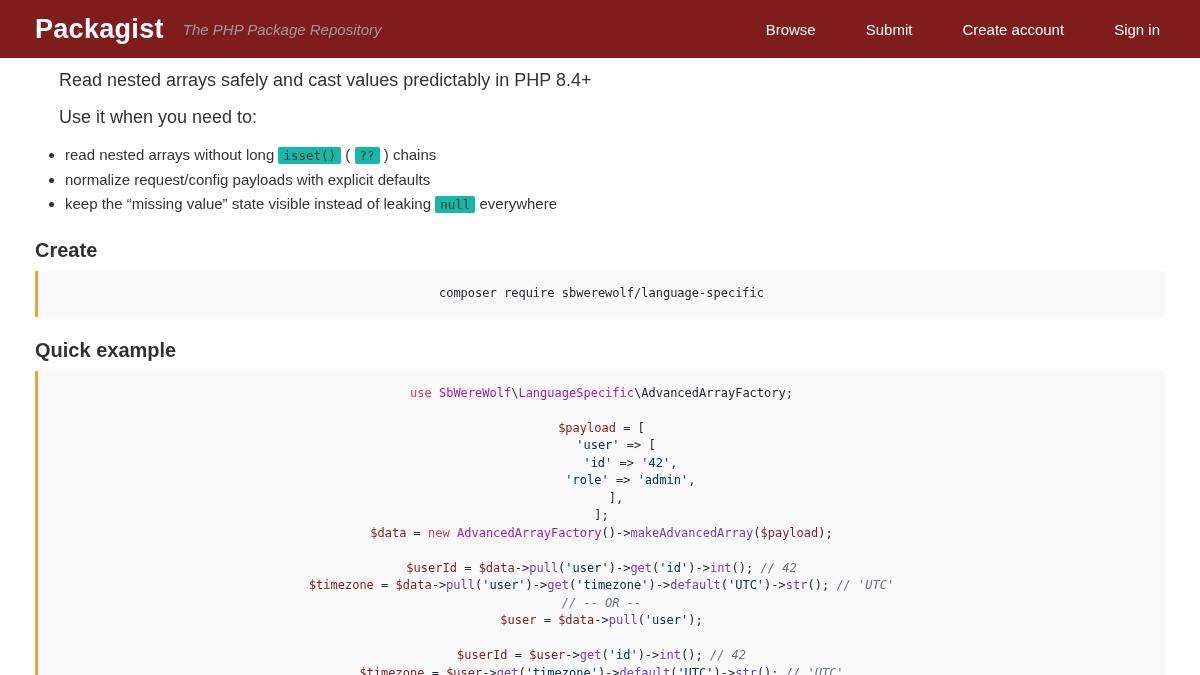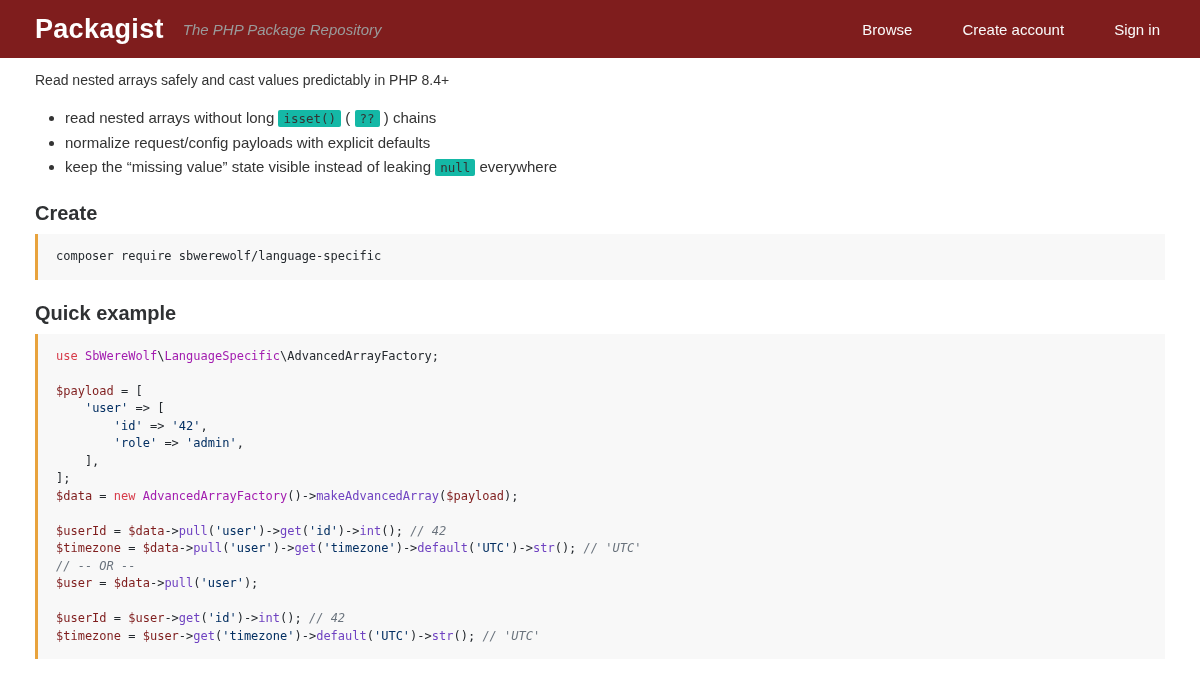--- a/index.html
+++ b/index.html
@@ -9,65 +9,68 @@
   
   .header { height:58px; background:#7f1d1d; display:flex; align-items:center; padding:0 35px; }
   .logo { color:#ffffff; font-size:27px; font-weight:bold; letter-spacing:0.3px; text-decoration:none; cursor:pointer; }
   .tagline { color:#9a9a9a; font-style:italic; font-size:15px; margin-left:19px; }
   .nav { margin-left:auto; display:flex; align-items:center; }
   .nav a { color:#fafafa; text-decoration:none; font-size:15px; padding:9px 25px; cursor:pointer; }
   .nav a:last-child { padding-right:5px; }
 
   
   .content { padding:0 35px; }
-  p.lead { font-size:14px; line-height:19px; margin-top:14px; color:#333333; }
+  p.lead { font-size:18px; line-height:19px; margin-top:14px; color:#333333;margin-left:24px; }
   p.lead.first { margin-top:13px; }
   p.lead + p.lead { margin-top:18px; }
 
   ul.features { margin:16px 0 0 0; padding-left:30px; }
   ul.features li { font-size:15px; line-height:24px; color:#333333; }
 
   code.inline {
     font-family:"DejaVu Sans Mono", monospace; font-size:12.5px;
     background:#14b8a6; color:#333333; padding:1px 5px; border-radius:2px;
   }
 
   h2.section { font-size:20px; font-weight:600; color:#2f3133; margin-top:21px; line-height:24px; }
 
   pre.codeblock {
     margin-top:9px; background:#f8f8f8; border-left:3px solid #e8a33d;
     padding:14px 18px; font-family:"DejaVu Sans Mono", monospace;
     font-size:12px; line-height:17.5px; color:#24292e; white-space:pre;
     overflow:hidden;
+    text-align:center;
   }
   .code-line { min-height:17.5px; }
 
   .tok-pln { color:#24292e; }
   .tok-kw  { color:#d73a49; }
   .tok-cls { color:#a21caf; }
   .tok-fn  { color:#6f42c1; }
   .tok-str { color:#032f62; }
   .tok-var { color:#7f1d1d; }
   .tok-cmt { color:#6a737d; font-style:italic; }
 </style>
 </head>
 <body>
 
 <header class="header">
   <a class="logo">Packagist</a>
   <span class="tagline">The PHP Package Repository</span>
   <nav class="nav">
     <a>Browse</a>
+    <a>Submit</a>
     <a>Create account</a>
     <a>Sign in</a>
   </nav>
 </header>
 
 <main class="content">
   <p class="lead first">Read nested arrays safely and cast values predictably in PHP 8.4+</p>
+  <p class="lead">Use it when you need to:</p>
 
   <ul class="features">
       <li>read nested arrays without long <code class="inline">isset()</code> ( <code class="inline">??</code> ) chains</li>
       <li>normalize request/config payloads with explicit defaults</li>
       <li>keep the “missing value” state visible instead of leaking <code class="inline">null</code> everywhere</li>
     </ul>
 
   <h2 class="section">Create</h2>
   <pre class="codeblock"><code>composer require sbwerewolf/language-specific</code></pre>
 

